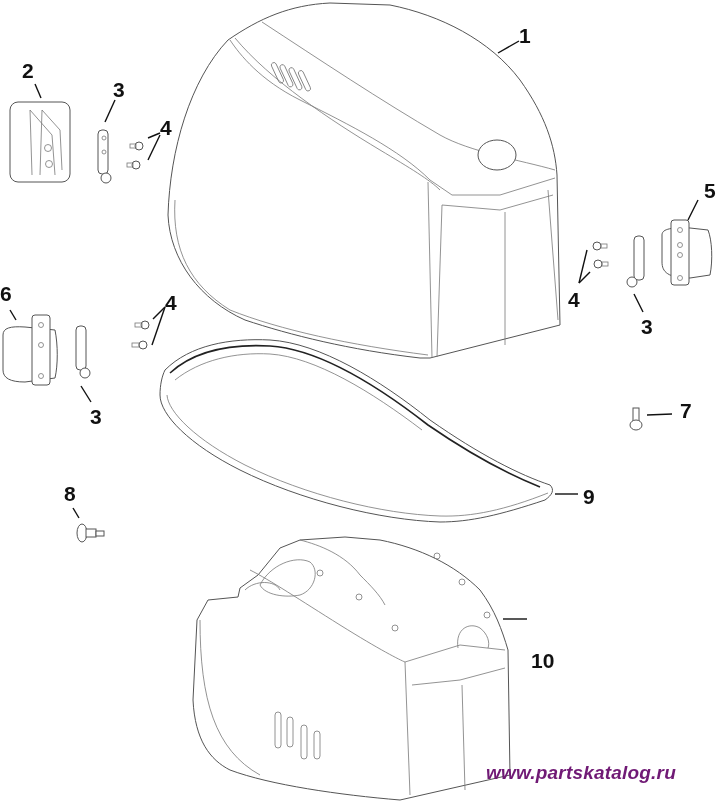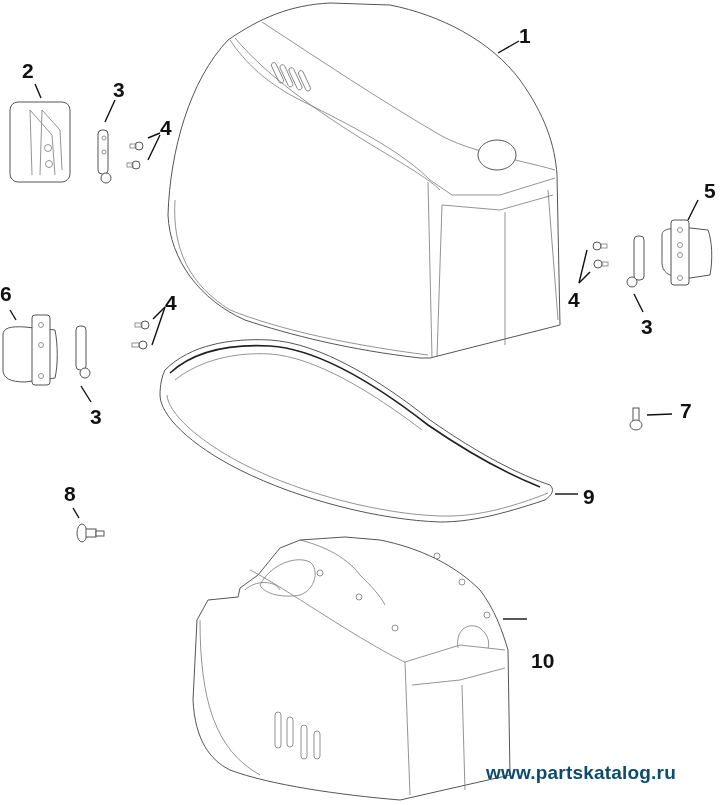--- a/index.html
+++ b/index.html
@@ -1,19 +1,19 @@
 <!DOCTYPE html>
 <html><head>
 <meta charset="utf-8">
 <style>
   html, body { margin:0; padding:0; background:#ffffff; }
   body { width:720px; height:805px; position:relative; overflow:hidden; font-family:"Liberation Sans", sans-serif; }
   #diagram { position:absolute; left:0; top:0; width:720px; height:805px; }
   .callout { position:absolute; font-family:"Liberation Sans", sans-serif; font-weight:bold; font-size:21px; color:#111; line-height:1; }
-  .watermark { position:absolute; left:486px; top:762px; font-family:"Liberation Sans", sans-serif; font-weight:bold; font-size:19px; color:#0c4a6e; letter-spacing:0.2px; }
+  .watermark { position:absolute; left:486px; top:762px; font-family:"Liberation Sans", sans-serif; font-weight:bold; font-style:italic; font-size:19px; color:#701a75; letter-spacing:0.2px; }
   svg .part { fill:#fff; stroke:#555; stroke-width:1; }
   svg .thin { fill:none; stroke:#777; stroke-width:0.8; }
   svg .dark { fill:none; stroke:#222; stroke-width:1.6; }
   svg .leader { stroke:#111; stroke-width:1.4; fill:none; }
 </style>
 </head>
 <body>
 
 <svg id="diagram" viewBox="0 0 720 805" xmlns="http://www.w3.org/2000/svg">
 

